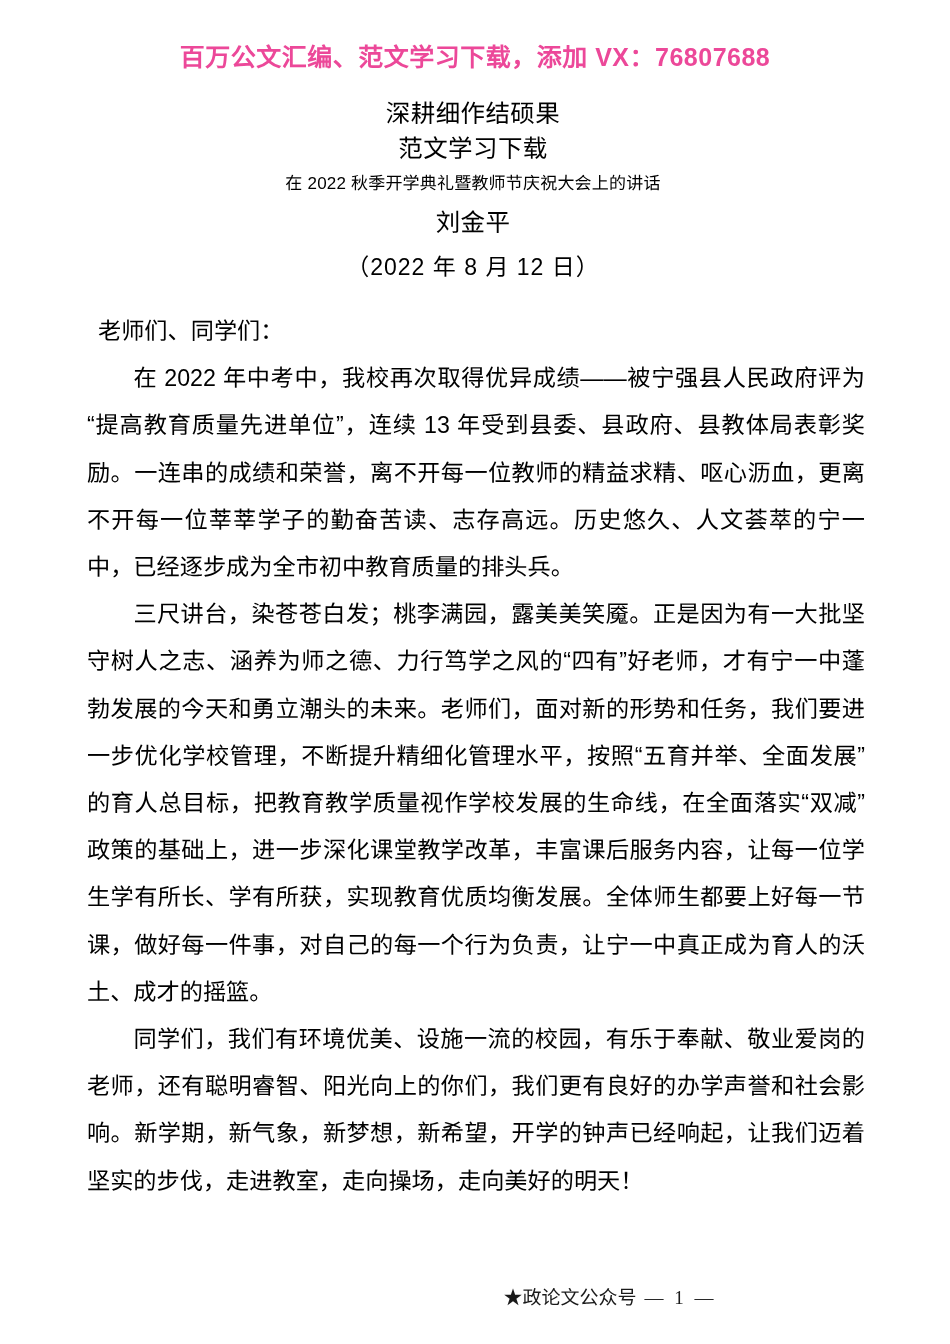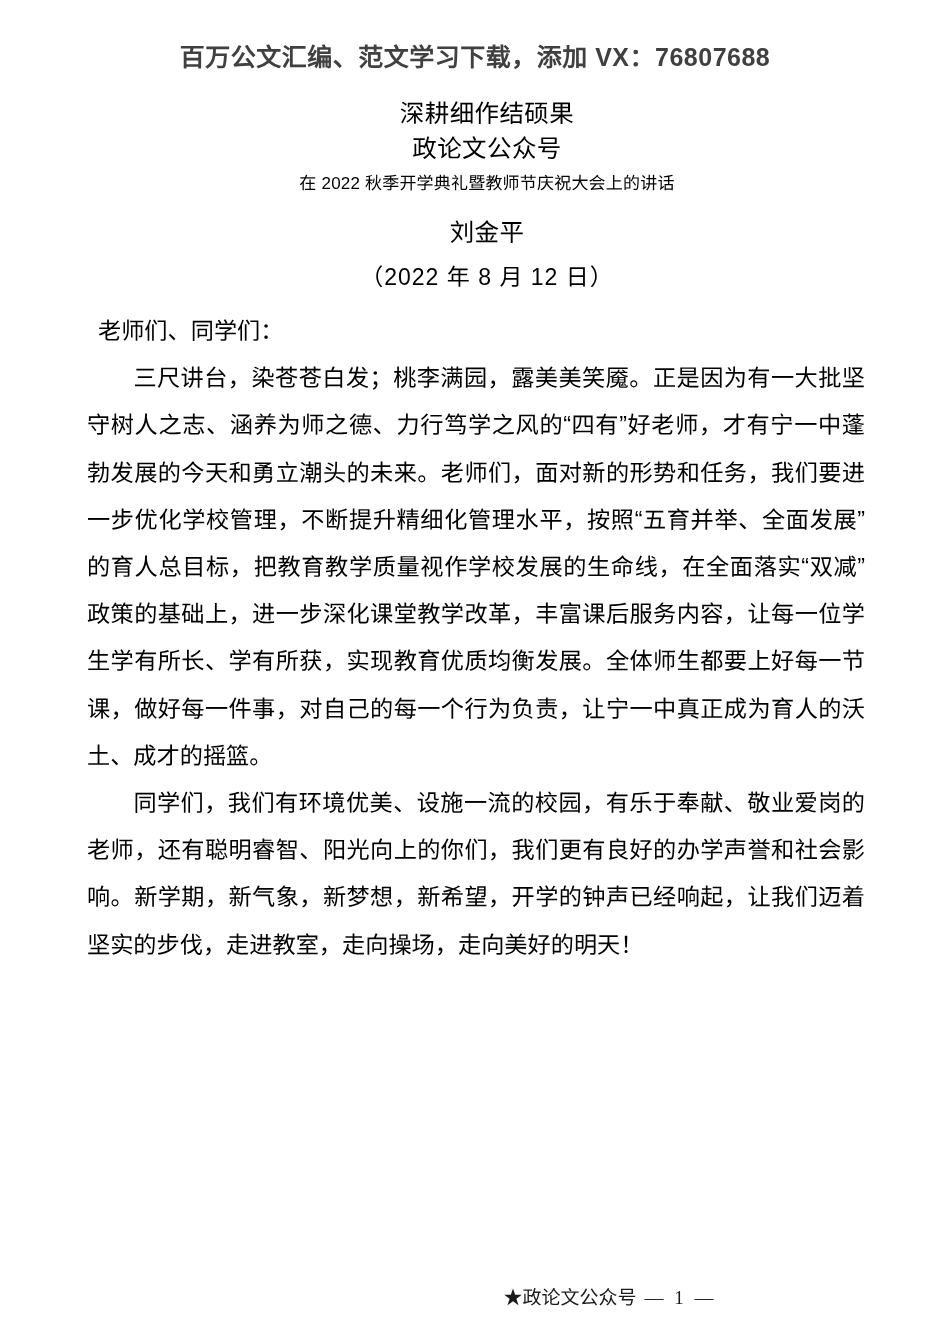--- a/index.html
+++ b/index.html
@@ -30,28 +30,28 @@
   .promo-banner {
     position: absolute;
     left: 0;
     top: 44px;
     width: 950px;
     text-align: center;
     font-size: 25px;
     font-weight: 700;
     letter-spacing: 0.5px;
     line-height: 1.1;
-    color: #404040;
+    color: #ec4899;
     white-space: nowrap;
   }
 
   
   .title-block {
     position: absolute;
-    left: 99px;
+    left: 85px;
     top: 96px;
     width: 776px;
     text-align: center;
   }
   .title-line {
     font-size: 24px;
     font-weight: 400;
     line-height: 35px;
     letter-spacing: 0.4px;
     color: #000;
@@ -59,21 +59,21 @@
   }
   .title-line.main-heading {
     font-size: 24.5px;
   }
   .title-line.speech-title {
     font-size: 17px;
     letter-spacing: 0.2px;
   }
   .title-line.author {
     font-size: 24.5px;
-    margin-top: 14px;
+    margin-top: 4px;
   }
   .title-line.date {
     font-size: 23px;
     margin-top: 10px;
     letter-spacing: 1px;
   }
 
   
   .doc-body {
     position: absolute;
@@ -123,28 +123,29 @@
 </style>
 </head>
 <body>
 
 <div class="page">
 
   <div class="promo-banner">百万公文汇编、范文学习下载，添加 VX：76807688</div>
 
   <div class="title-block">
     <div class="title-line main-heading">深耕细作结硕果</div>
-    <div class="title-line main-heading">政论文公众号</div>
+    <div class="title-line main-heading">范文学习下载</div>
     <div class="title-line speech-title">在 2022 秋季开学典礼暨教师节庆祝大会上的讲话</div>
     <div class="title-line author">刘金平</div>
     <div class="title-line date">（2022 年 8 月 12 日）</div>
   </div>
 
   <div class="doc-body">
     <p class="para salutation">老师们、同学们：</p>
+    <p class="para indent">在 2022 年中考中，我校再次取得优异成绩——被宁强县人民政府评为“提高教育质量先进单位”，连续 13 年受到县委、县政府、县教体局表彰奖励。一连串的成绩和荣誉，离不开每一位教师的精益求精、呕心沥血，更离不开每一位莘莘学子的勤奋苦读、志存高远。历史悠久、人文荟萃的宁一中，已经逐步成为全市初中教育质量的排头兵。</p>
     <p class="para indent">三尺讲台，染苍苍白发；桃李满园，露美美笑魇。正是因为有一大批坚守树人之志、涵养为师之德、力行笃学之风的“四有”好老师，才有宁一中蓬勃发展的今天和勇立潮头的未来。老师们，面对新的形势和任务，我们要进一步优化学校管理，不断提升精细化管理水平，按照“五育并举、全面发展”的育人总目标，把教育教学质量视作学校发展的生命线，在全面落实“双减”政策的基础上，进一步深化课堂教学改革，丰富课后服务内容，让每一位学生学有所长、学有所获，实现教育优质均衡发展。全体师生都要上好每一节课，做好每一件事，对自己的每一个行为负责，让宁一中真正成为育人的沃土、成才的摇篮。</p>
     <p class="para indent">同学们，我们有环境优美、设施一流的校园，有乐于奉献、敬业爱岗的老师，还有聪明睿智、阳光向上的你们，我们更有良好的办学声誉和社会影响。新学期，新气象，新梦想，新希望，开学的钟声已经响起，让我们迈着坚实的步伐，走进教室，走向操场，走向美好的明天！</p>
 
   </div>
 
   <div class="page-footer">
     <span class="mark">★政论文公众号</span><span class="pager">— 1 —</span>
   </div>
 
 </div>

